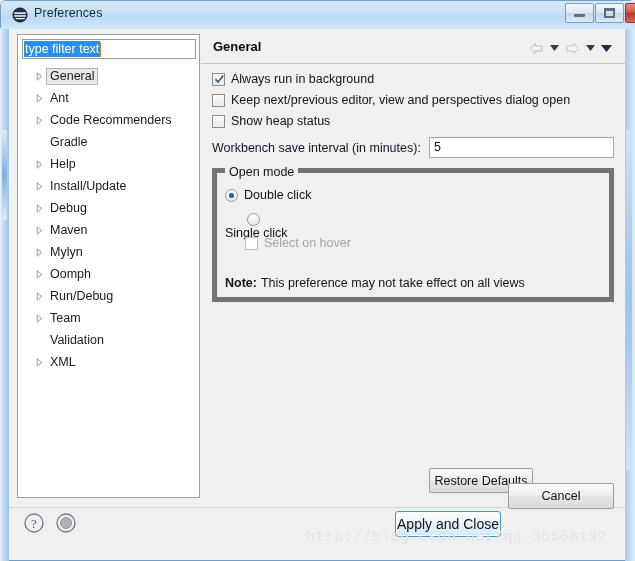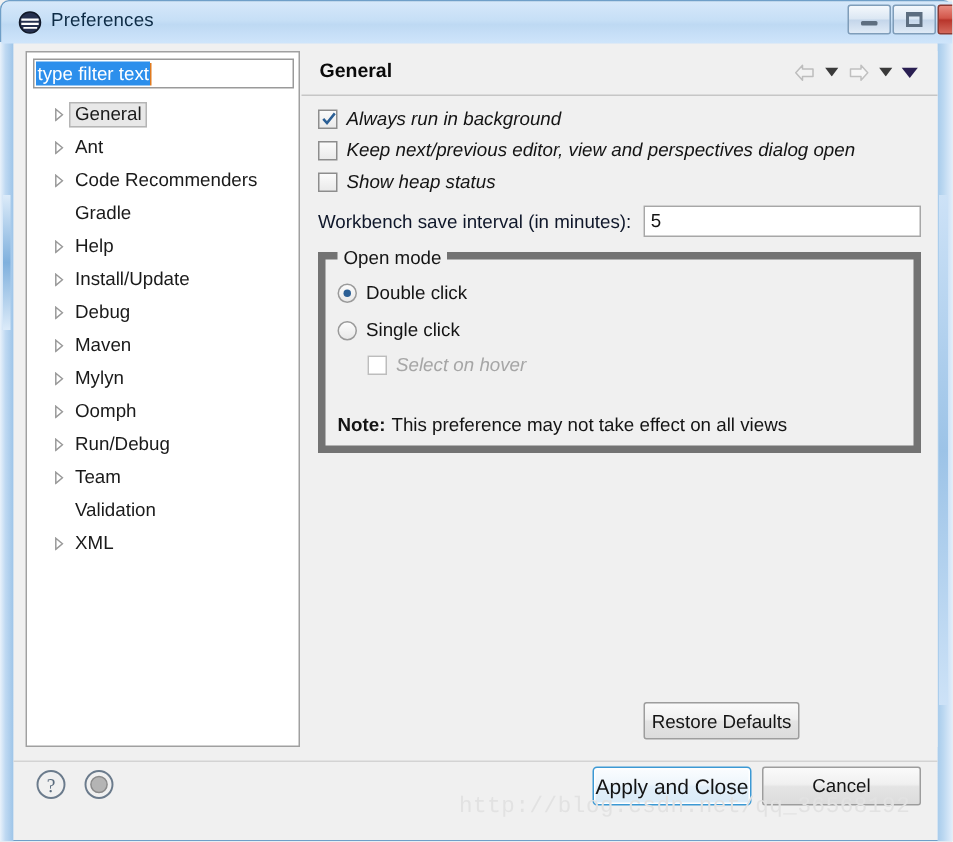--- a/index.html
+++ b/index.html
@@ -236,21 +236,20 @@
     position: absolute;
     left: 0; top: 31px;
     width: 424px; height: 433px;
   }
 
   .row-check {
     position: absolute;
     display: flex;
     align-items: center;
     left: 11px;
-    font-style: italic;
   }
   .cb {
     width: 13px; height: 13px;
     box-sizing: border-box;
     border: 1px solid #8d8d8d;
     background: linear-gradient(to bottom, #fbfbfb 0%, #eaeaea 100%);
     flex: none;
     position: relative;
     margin-right: 6px;
   }
@@ -395,21 +394,21 @@
     display: flex;
     align-items: center;
     justify-content: center;
     font-size: 14px;
     color: #141414;
     box-sizing: border-box;
     white-space: nowrap;
   }
   .btn-cancel {
     position: absolute;
-    left: 499px; top: 482px;
+    left: 499px; top: 454px;
     width: 106px; height: 26px;
   }
 
   .watermark {
     position: absolute;
     left: 306px; top: 529px;
     font-family: "Liberation Mono", monospace;
     font-size: 15px;
     color: #e2e2e2;
     letter-spacing: .4px;
@@ -630,21 +629,21 @@
         <div class="groupbox">
           <span class="group-legend">Open mode</span>
 
           <div class="row-radio" style="top:15px;">
             <span class="rb">
               <span class="rb-dot"></span>
             </span>
             <span class="chk-label">Double click</span>
           </div>
 
-          <div class="row-radio" style="top:40px;">
+          <div class="row-radio" style="top:40px;flex-direction:column;">
             <span class="rb"></span>
             <span class="chk-label">Single click</span>
           </div>
 
           <div class="row-check" style="top:63px; left:28px;">
             <span class="cb disabled"></span>
             <span class="chk-label disabled">Select on hover</span>
           </div>
 
 

